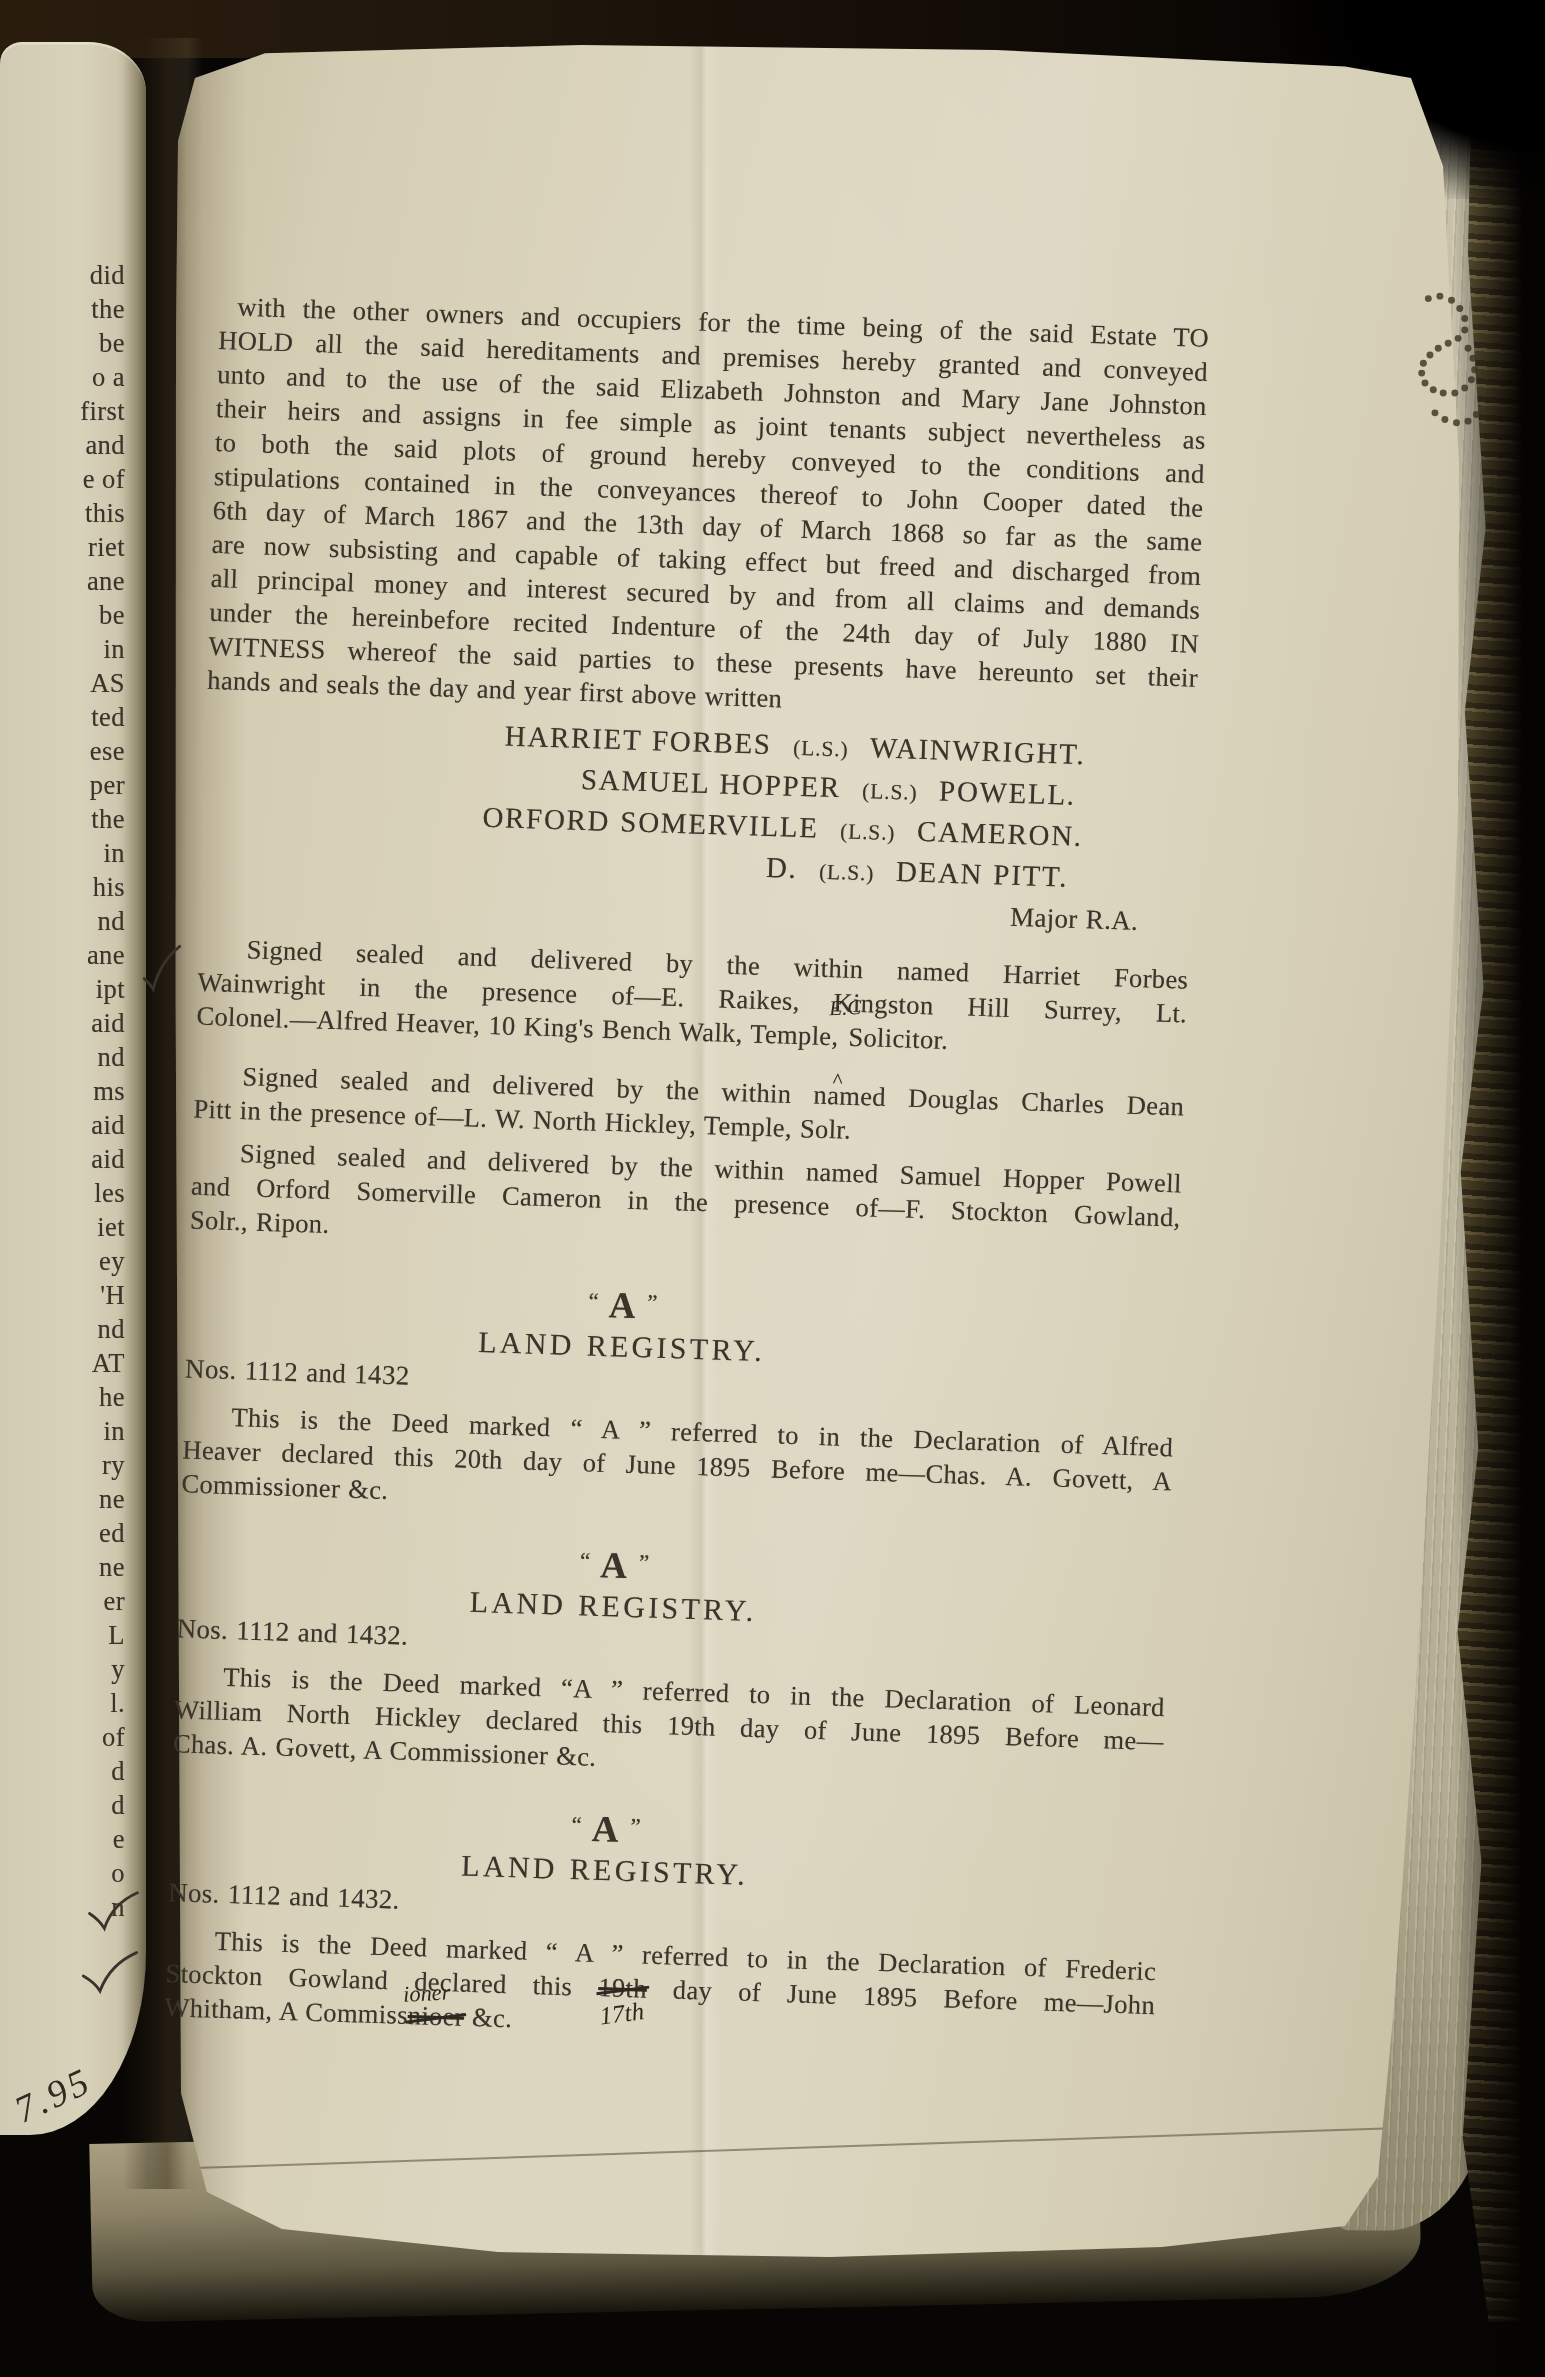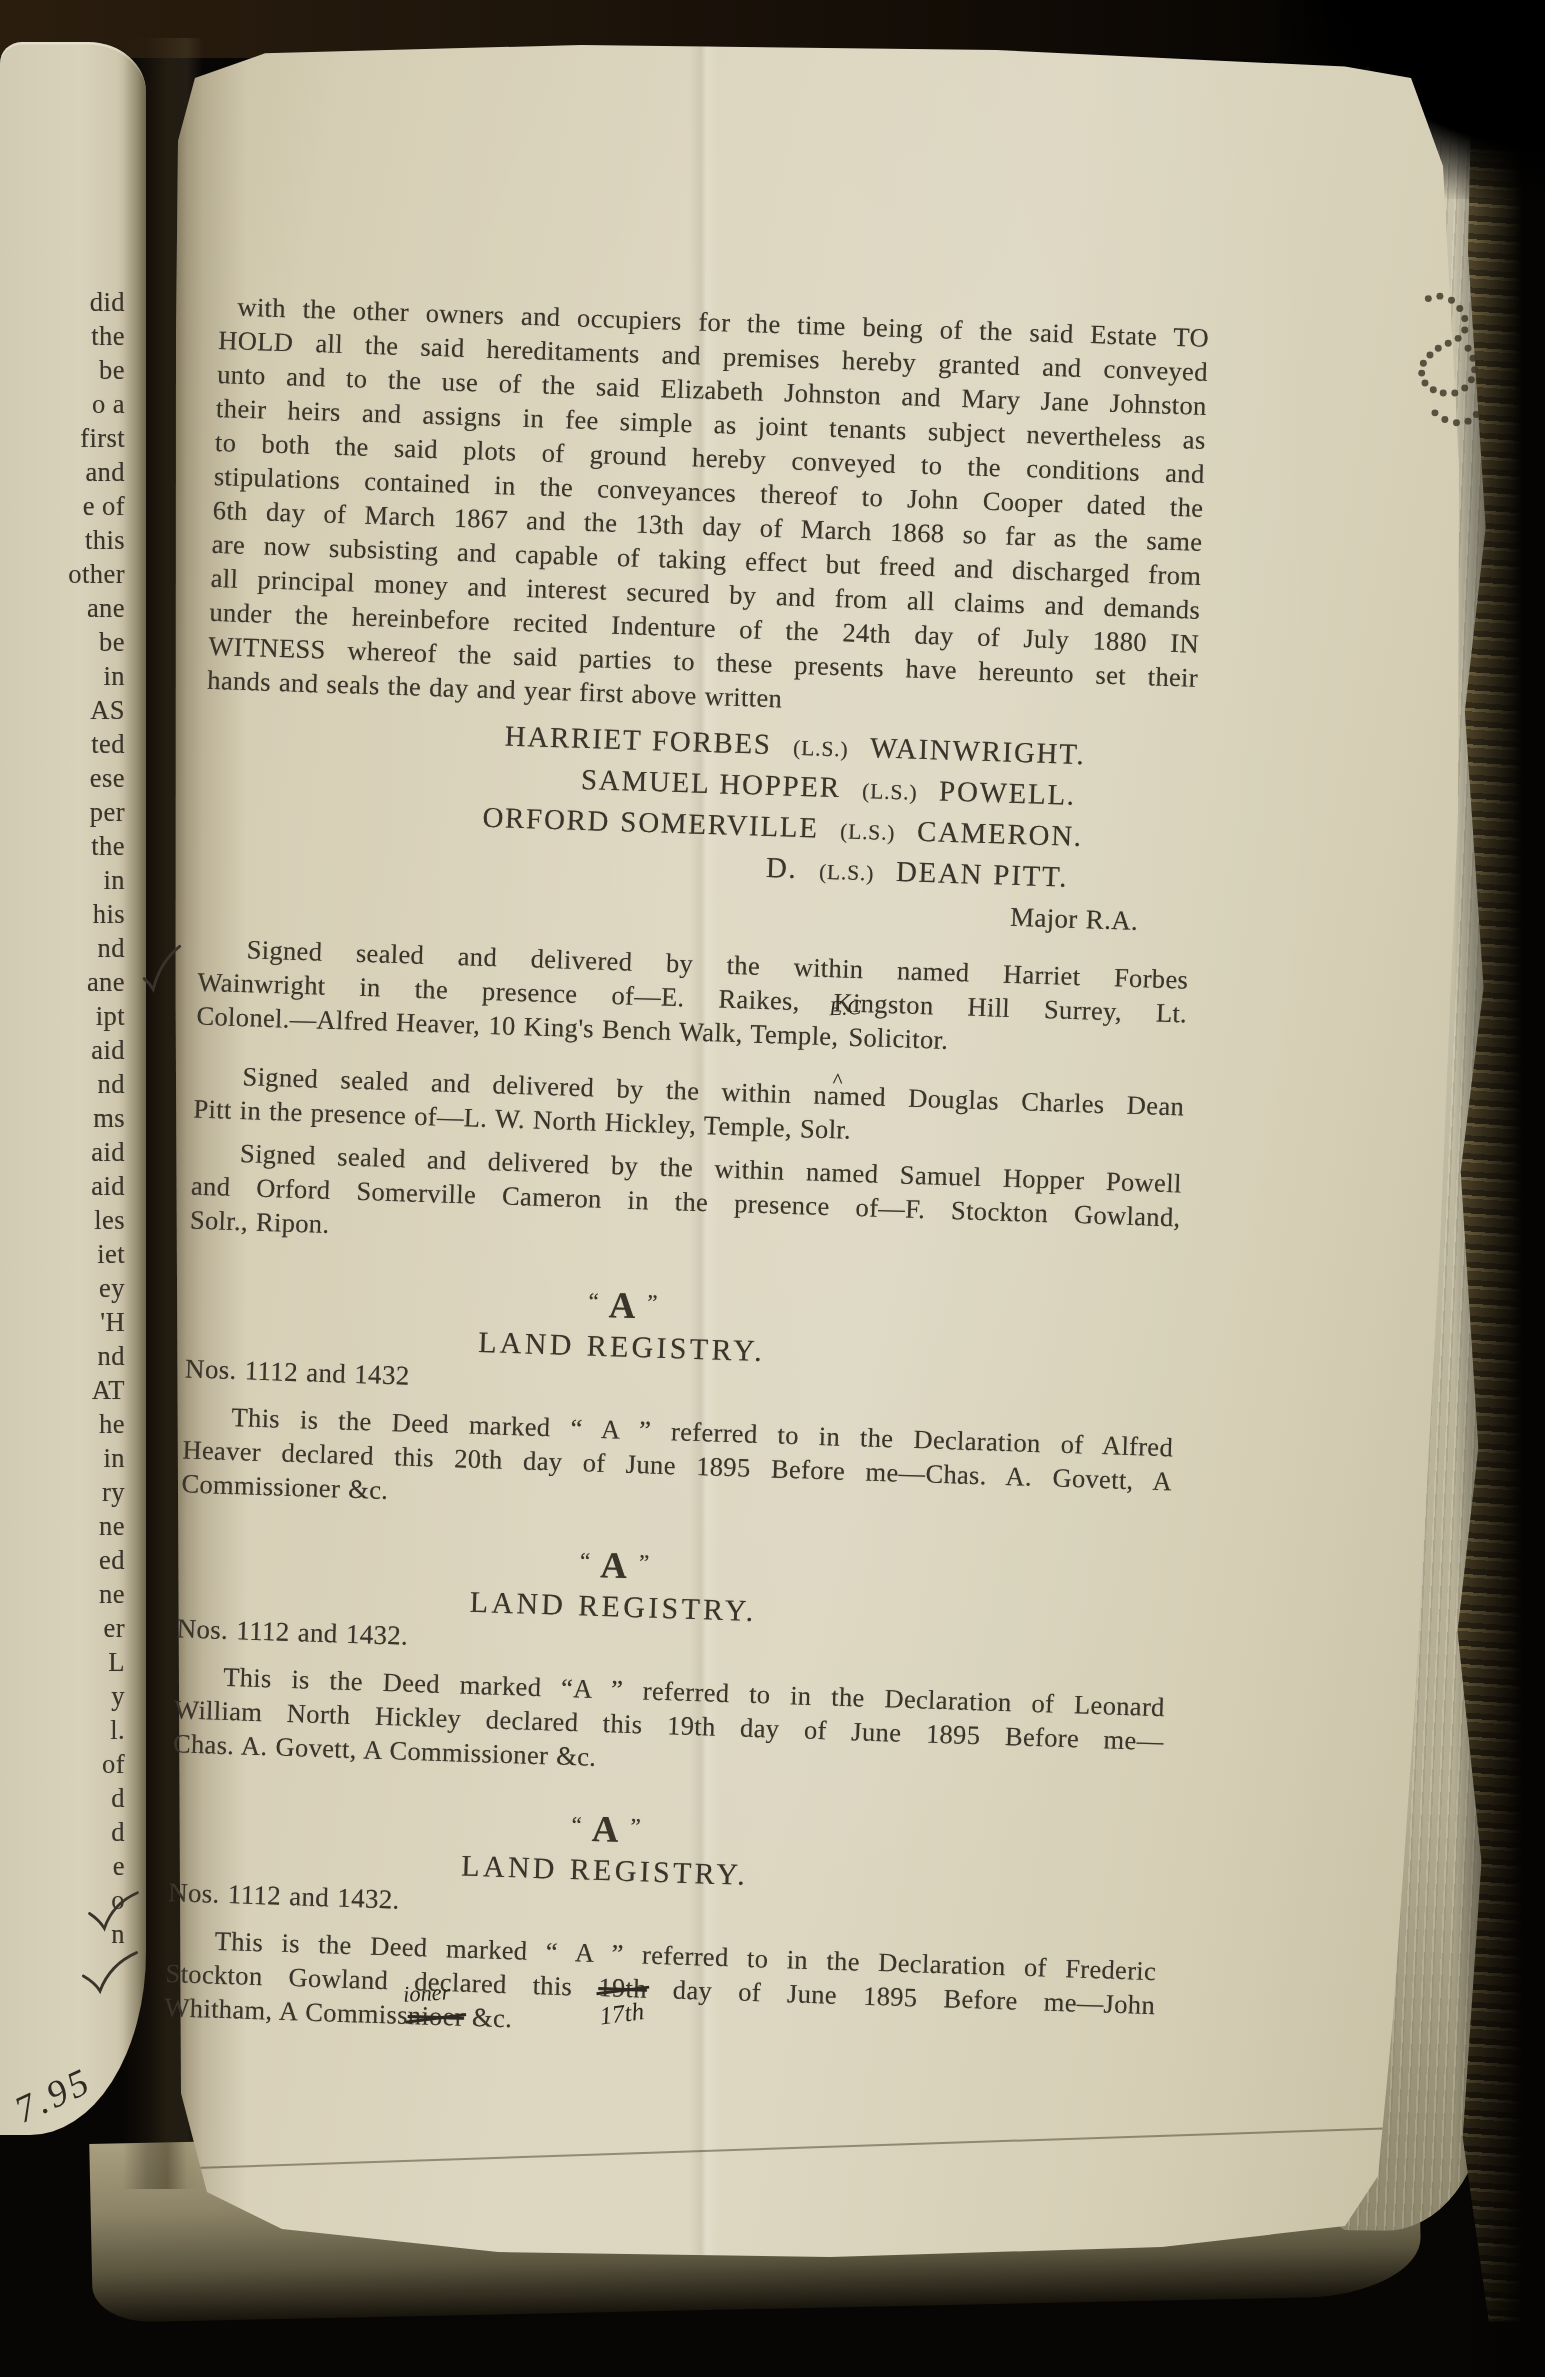--- a/index.html
+++ b/index.html
@@ -25,21 +25,21 @@
   .right-black{position:absolute;right:0;top:0;width:91px;height:100%;z-index:4;
     background:linear-gradient(90deg,rgba(5,4,2,0) 0%,#050402 75%);}
   .tr-black{position:absolute;right:0;top:0;width:266px;height:199px;z-index:4;
     background:radial-gradient(ellipse at 100% 0,#000 52%,rgba(0,0,0,0) 76%);}
 
   
   .opposite-page{position:absolute;left:0;top:42px;width:146px;height:2093px;z-index:2;
     background:linear-gradient(90deg,#d2cbb3 0%,#d9d2bb 55%,#cfc7ae 80%,#b2a98c 94%,#8f866a 100%);
     border-radius:21.6px 58px 116px 0/21.6px 50px 183px 0;
     box-shadow:inset 0 2.5px 0 rgba(255,250,235,.35);}
-  .opp-text{position:absolute;left:0;top:243px;width:125px;text-align:right;
+  .opp-text{position:absolute;left:0;top:216px;width:125px;text-align:right;
     font-size:26.6px;line-height:34px;color:#3a342b;letter-spacing:0.4px;
     text-shadow:0 0 0.8px rgba(58,52,43,.4);}
   .gutter{position:absolute;left:123px;top:38px;width:80px;height:2151px;z-index:6;pointer-events:none;
     background:linear-gradient(90deg,rgba(40,32,18,0) 0%,rgba(40,32,18,.34) 30%,rgba(58,48,28,.52) 55%,rgba(125,112,82,.22) 80%,rgba(0,0,0,0) 100%);}
 
   
   .main-page{position:absolute;left:149px;top:45px;width:1320px;height:2219px;z-index:5;
     background:
       radial-gradient(ellipse at 48% 30%,rgba(255,255,248,.10),rgba(0,0,0,0) 60%),
       linear-gradient(100deg,#c8c0a4 0%,#d5cdb3 12%,#dcd5bf 40%,#ddd7c2 55%,#d6cfb6 78%,#c9c1a6 96%);
@@ -114,21 +114,21 @@
   <div class="opposite-page">
     <div class="opp-text">
         <div>did</div>
         <div>the</div>
         <div>be</div>
         <div>o a</div>
         <div>first</div>
         <div>and</div>
         <div>e of</div>
         <div>this</div>
-        <div>other</div>
+        <div>riet</div>
         <div>ane</div>
         <div>be</div>
         <div>in</div>
         <div>AS</div>
         <div>ted</div>
         <div>ese</div>
         <div>per</div>
         <div>the</div>
         <div>in</div>
         <div>his</div>

